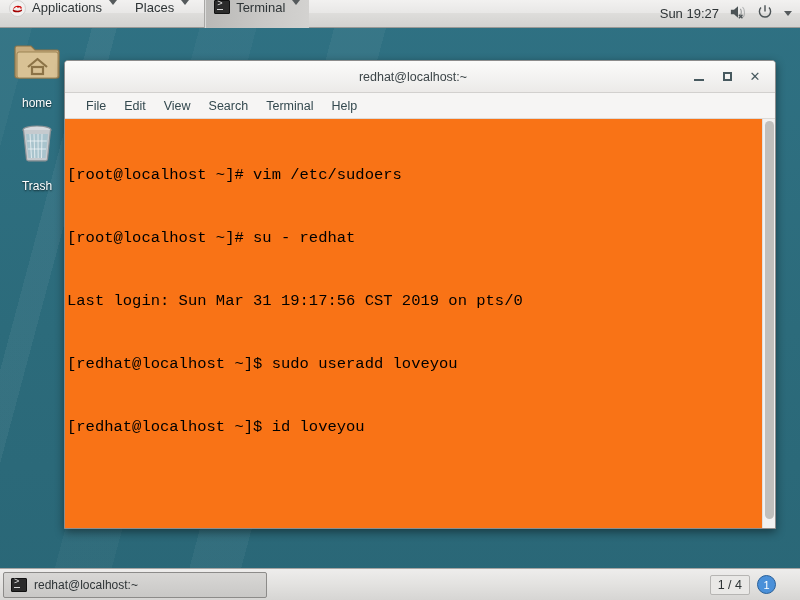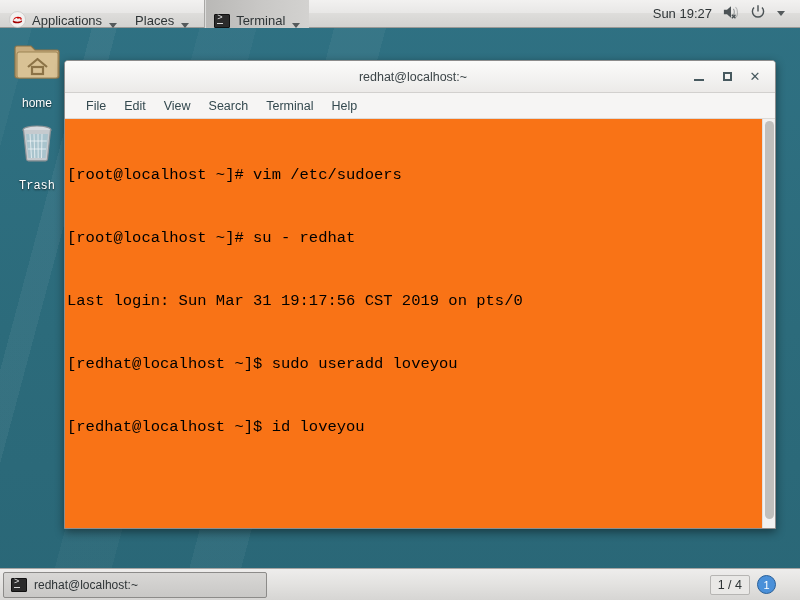--- a/index.html
+++ b/index.html
@@ -42,21 +42,21 @@
     background: linear-gradient(180deg, #f2f1f0 0%, #e8e7e6 48%, #dedddb 49%, #d3d2d0 100%);
     border-bottom: 1px solid #9a9996;
     display: flex;
     align-items: center;
     font-size: 13px;
     color: #2e3436;
     z-index: 40;
   }
   .panel-item {
     display: flex;
-    align-items: flex-end;
+    align-items: flex-start;
     height: 28px;
     padding: 0 9px;
     gap: 6px;
     white-space: nowrap;
   }
   .panel-arrow {
     width: 0; height: 0;
     border-left: 4px solid transparent;
     border-right: 4px solid transparent;
     border-top: 5px solid #555a5c;
@@ -67,21 +67,21 @@
     background: linear-gradient(90deg, #b9b8b6 0%, #c9c8c6 55%, #d3d2d0 100%);
     border-left: 1px solid #a8a7a5;
     box-shadow: inset 1px 0 0 rgba(255,255,255,0.5);
     margin-left: 6px;
   }
   #panel-right {
     margin-left: auto;
     display: flex;
     align-items: center;
     gap: 10px;
-    padding-right: 15px;
+    padding-right: 8px;
   }
   #clock { font-size: 13px; color: #2e3436; }
 
   
   .rh-logo { width: 17px; height: 17px; display:block; }
 
   
   .term-mini {
     width: 16px; height: 14px;
     background: #2b2b2b;
@@ -110,21 +110,21 @@
   .desk-icon {
     position: absolute;
     width: 70px;
     text-align: center;
     color: #ffffff;
     font-size: 12px;
     text-shadow: 0 1px 2px rgba(0,0,0,0.75);
     z-index: 5;
   }
   #icon-home { left: 2px; top: 36px; }
-  #icon-trash { left: 2px; top: 119px; font-family: Liberation Mono, monospace; }
+  #icon-trash { left: 2px; top: 119px; }
   .desk-icon .glyph {
     height: 48px;
     display: flex;
     align-items: center;
     justify-content: center;
   }
   .desk-icon .caption { margin-top: 12px; display: block; }
 
   
   #terminal-window {

